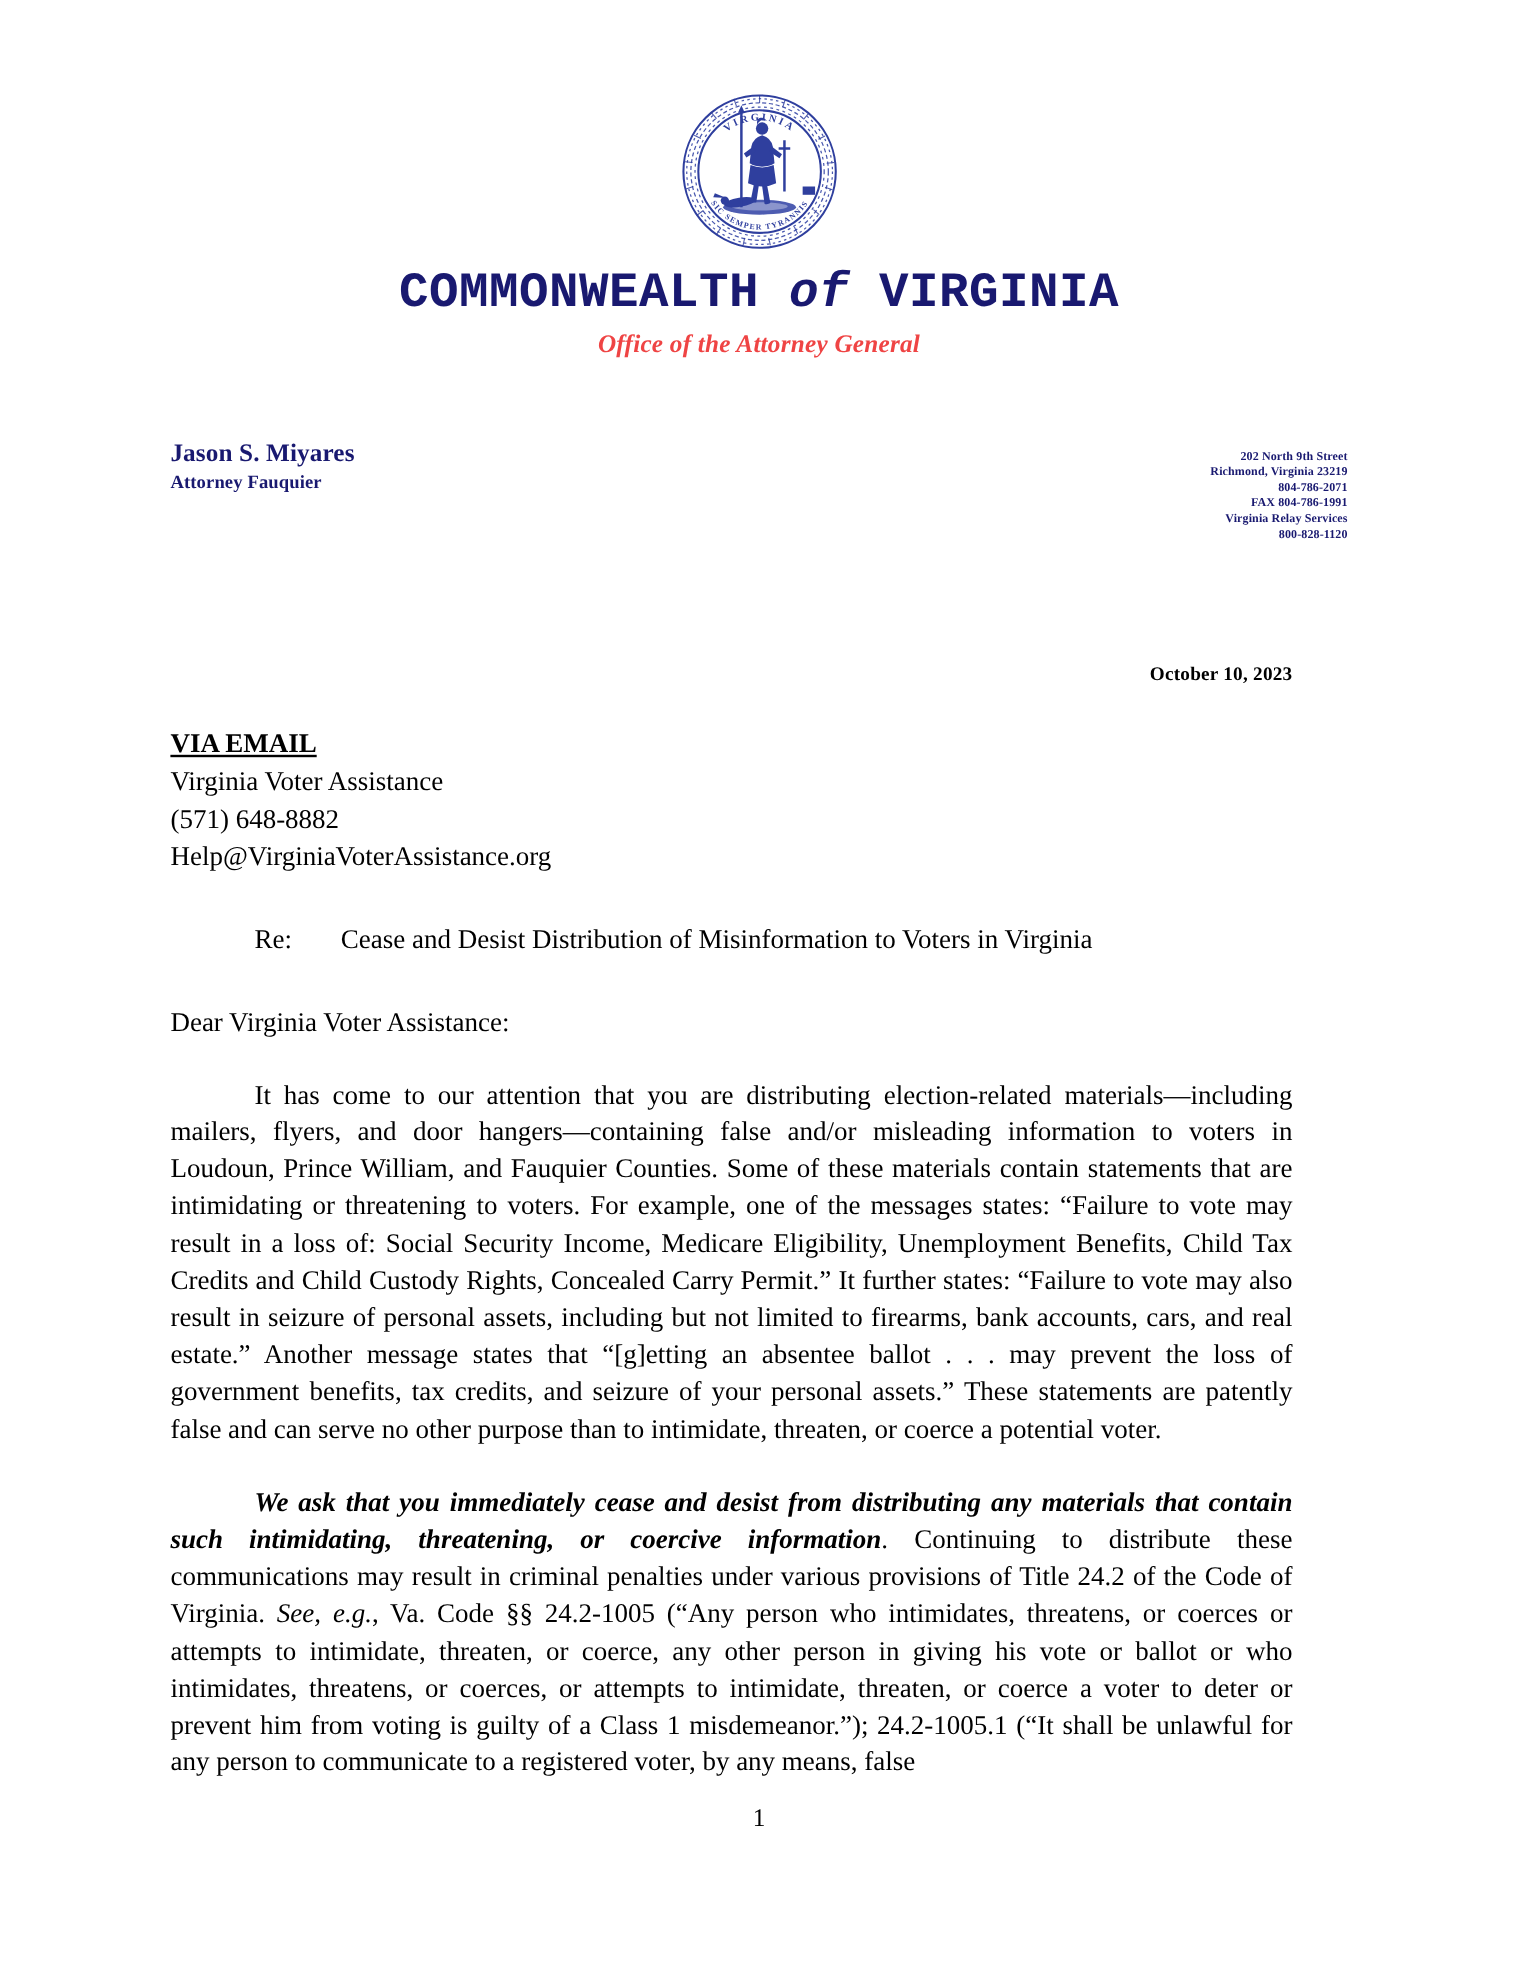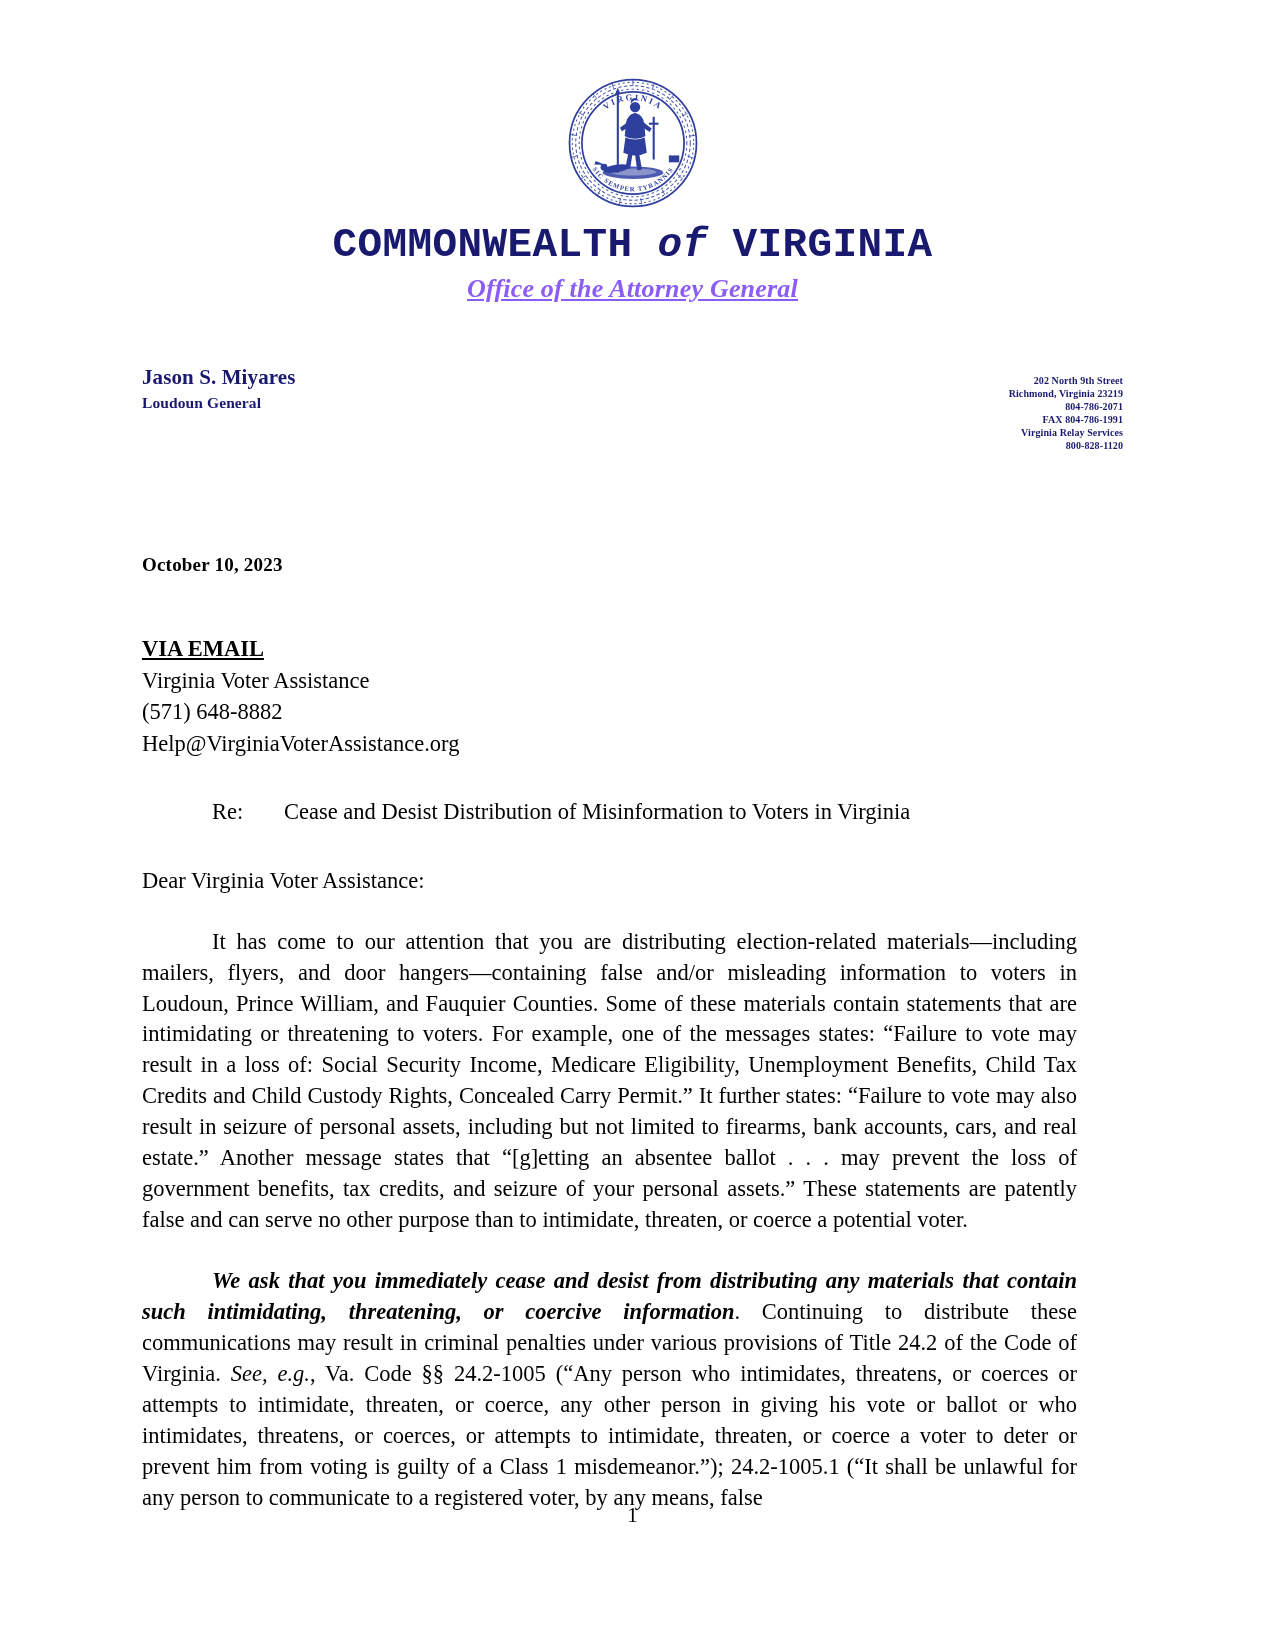--- a/index.html
+++ b/index.html
@@ -59,26 +59,25 @@
     letter-spacing: 0.4px;
     line-height: 1.05;
     font-family: Liberation Mono, monospace;
   }
   .org-title .of {
     font-style: italic;
     font-weight: bold;
   }
   .org-sub {
     margin-top: 7px;
-    font-size: 26px;
+    font-size: 21px;
     font-weight: bold;
     font-style: italic;
-    color: #8b5cf6;
+    color: #ef4444;
     letter-spacing: 0.2px;
-    text-decoration: underline;
   }
 
   
   .contact-row {
     position: absolute;
     top: 365px;
     left: 142px;
     right: 142px;
     display: flex;
     justify-content: space-between;
@@ -115,24 +114,24 @@
   
   .letter {
     position: absolute;
     top: 552px;
     left: 142px;
     width: 935px;
     font-size: 22.5px;
     line-height: 1.37;
   }
   .date-line {
-    text-align: left;
-    font-weight: bold;
-    font-size: 19px;
-    margin-bottom: 55px;
+    text-align: right;
+    font-weight: bold;
+    font-size: 16px;
+    margin-bottom: 30px;
     letter-spacing: 0.2px;
   }
   .via-email {
     font-weight: bold;
     text-decoration: underline;
     text-underline-offset: 2px;
     display: inline-block;
   }
   .addr-block { line-height: 1.40; }
   .addr-block div { white-space: nowrap; }
@@ -274,21 +273,21 @@
       <span>COMMONWEALTH</span>
       <span class="of">of</span>
       <span>VIRGINIA</span>
     </div>
     <div class="org-sub">Office of the Attorney General</div>
   </div>
 
   <div class="contact-row">
     <div class="officer">
       <div class="officer-name">Jason S. Miyares</div>
-      <div class="officer-role">Loudoun General</div>
+      <div class="officer-role">Attorney Fauquier</div>
     </div>
     <div class="address">
       <div>202 North 9th Street</div>
       <div>Richmond, Virginia 23219</div>
       <div>804-786-2071</div>
       <div>FAX 804-786-1991</div>
       <div>Virginia Relay Services</div>
       <div>800-828-1120</div>
     </div>
   </div>

